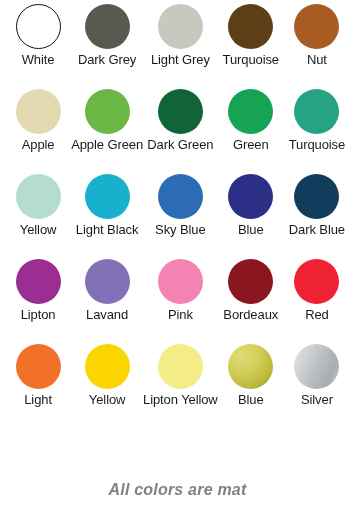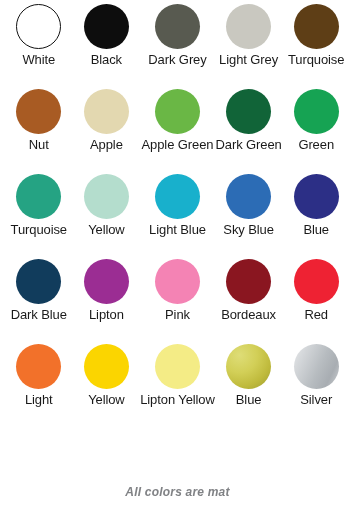--- a/index.html
+++ b/index.html
@@ -51,39 +51,35 @@
     text-align: right;
     white-space: nowrap;
     letter-spacing: -0.1px;
   }
   .footer {
     position: absolute;
     left: 0;
     right: 0;
     bottom: 14px;
     text-align: center;
-    font-size: 12px;
+    font-size: 16px;
     font-weight: bold;
     font-style: italic;
     color: #808285;
     letter-spacing: 0.2px;
   }
 </style>
 </head>
 <body>
 
 <div class="chart">
   <div class="grid">
       <div class="cell">
         <span class="swatch" style="background: rgb(255, 255, 255); border: 1px solid rgb(17, 17, 17); width: 43px; height: 43px;"></span>
         <span class="label">White</span>
-      </div>
-      <div class="cell">
-        <span class="swatch" style="background: rgb(13, 13, 13);"></span>
-        <span class="label">Black</span>
       </div>
       <div class="cell">
         <span class="swatch" style="background: rgb(88, 90, 80);"></span>
         <span class="label">Dark Grey</span>
       </div>
       <div class="cell">
         <span class="swatch" style="background: rgb(201, 200, 192);"></span>
         <span class="label">Light Grey</span>
       </div>
       <div class="cell">
@@ -113,37 +109,41 @@
       <div class="cell">
         <span class="swatch" style="background: rgb(37, 163, 131);"></span>
         <span class="label">Turquoise</span>
       </div>
       <div class="cell">
         <span class="swatch" style="background: rgb(180, 221, 205);"></span>
         <span class="label">Yellow</span>
       </div>
       <div class="cell">
         <span class="swatch" style="background: rgb(24, 176, 204);"></span>
-        <span class="label">Light Blue</span>
+        <span class="label">Light Black</span>
       </div>
       <div class="cell">
         <span class="swatch" style="background: rgb(44, 108, 181);"></span>
         <span class="label">Sky Blue</span>
       </div>
       <div class="cell">
         <span class="swatch" style="background: rgb(44, 47, 134);"></span>
         <span class="label">Blue</span>
       </div>
       <div class="cell">
         <span class="swatch" style="background: rgb(17, 60, 92);"></span>
         <span class="label">Dark Blue</span>
       </div>
       <div class="cell">
         <span class="swatch" style="background: rgb(155, 45, 147);"></span>
         <span class="label">Lipton</span>
+      </div>
+      <div class="cell">
+        <span class="swatch" style="background: rgb(131, 113, 184);"></span>
+        <span class="label">Lavand</span>
       </div>
       <div class="cell">
         <span class="swatch" style="background: rgb(244, 131, 180);"></span>
         <span class="label">Pink</span>
       </div>
       <div class="cell">
         <span class="swatch" style="background: rgb(138, 22, 32);"></span>
         <span class="label">Bordeaux</span>
       </div>
       <div class="cell">

